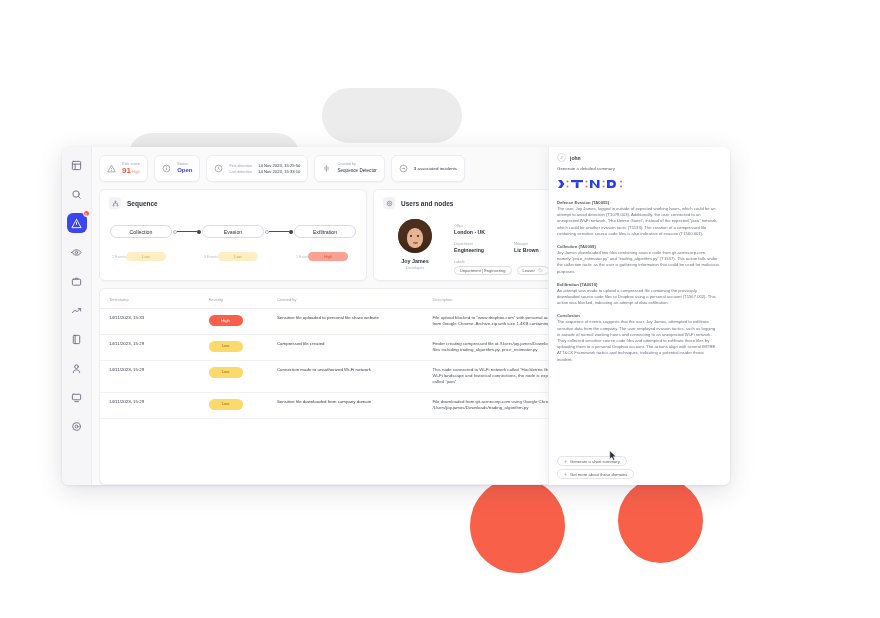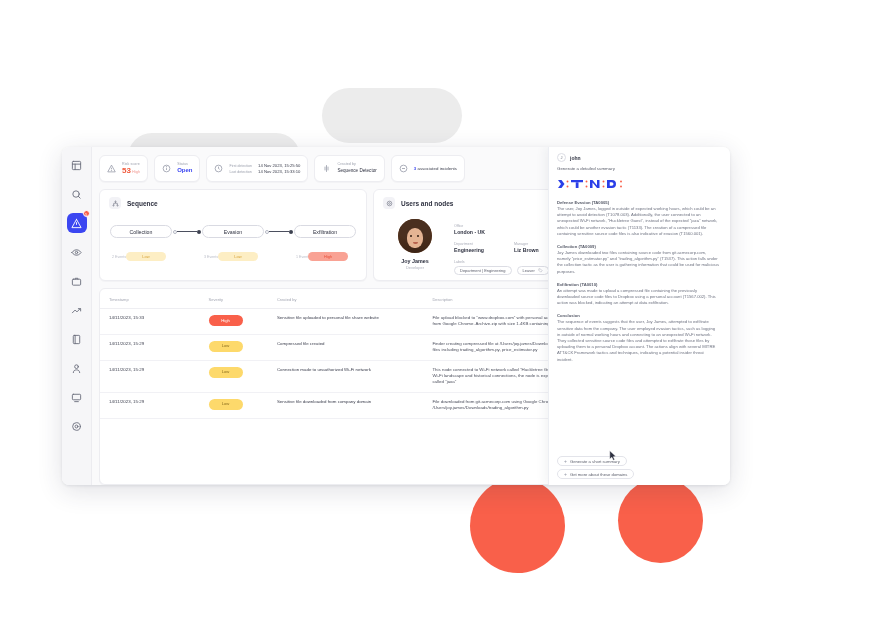--- a/index.html
+++ b/index.html
@@ -273,21 +273,21 @@
       <div class="stat-card">
         <span class="stat-ico">
           <svg viewBox="0 0 24 24" fill="none" stroke="currentColor" stroke-width="2">
               <path d="M12 3 2 21h20L12 3z"></path>
               <path d="M12 10v4"></path>
               <circle cx="12" cy="17.5" r=".6" fill="currentColor"></circle>
             </svg>
         </span>
         <span class="stat-lines">
           <span class="stat-lbl">Risk score</span>
-          <span class="stat-val risk"><span>53</span><span class="sev-sm">High</span></span>
+          <span class="stat-val risk"><span>91</span><span class="sev-sm">High</span></span>
         </span>
       </div>
 
       <div class="stat-card">
         <span class="stat-ico">
           <svg viewBox="0 0 24 24" fill="none" stroke="currentColor" stroke-width="2">
               <circle cx="12" cy="12" r="9"></circle>
               <path d="M12 11v5"></path>
               <circle cx="12" cy="7.6" r=".7" fill="currentColor"></circle>
             </svg>

